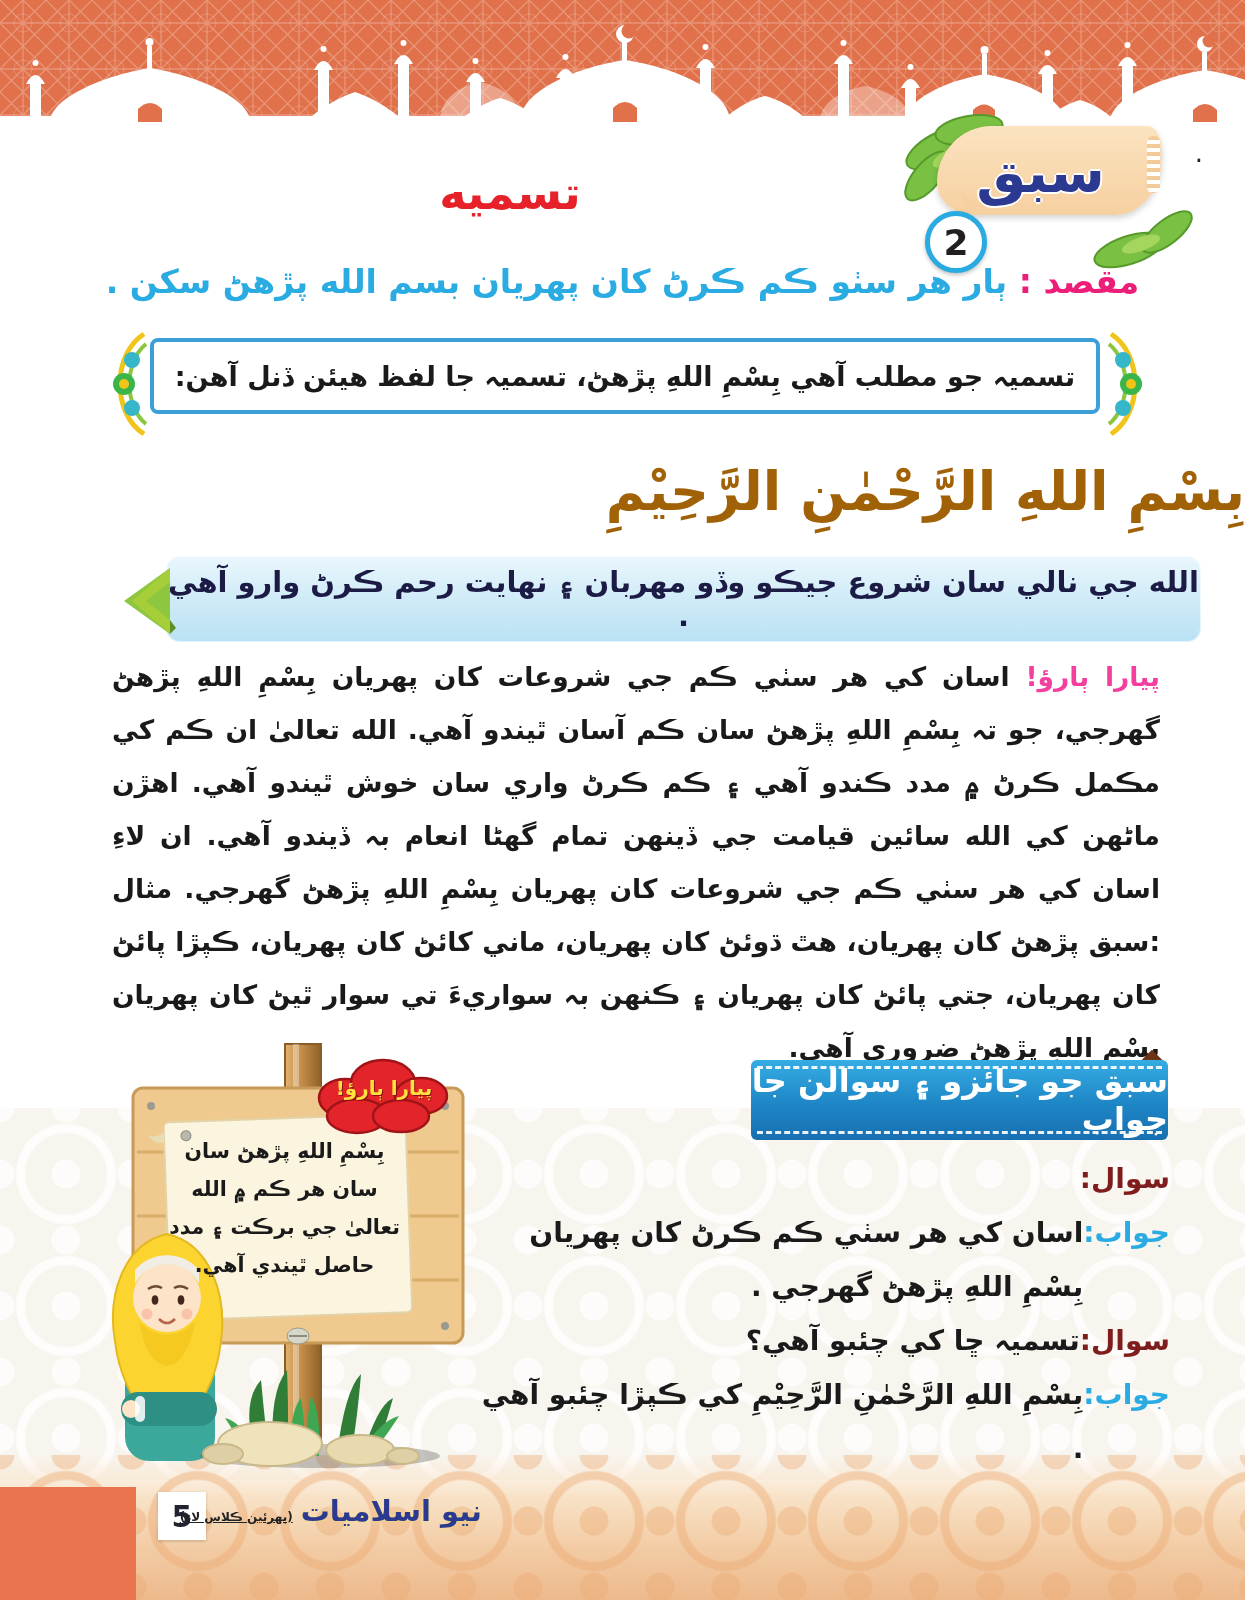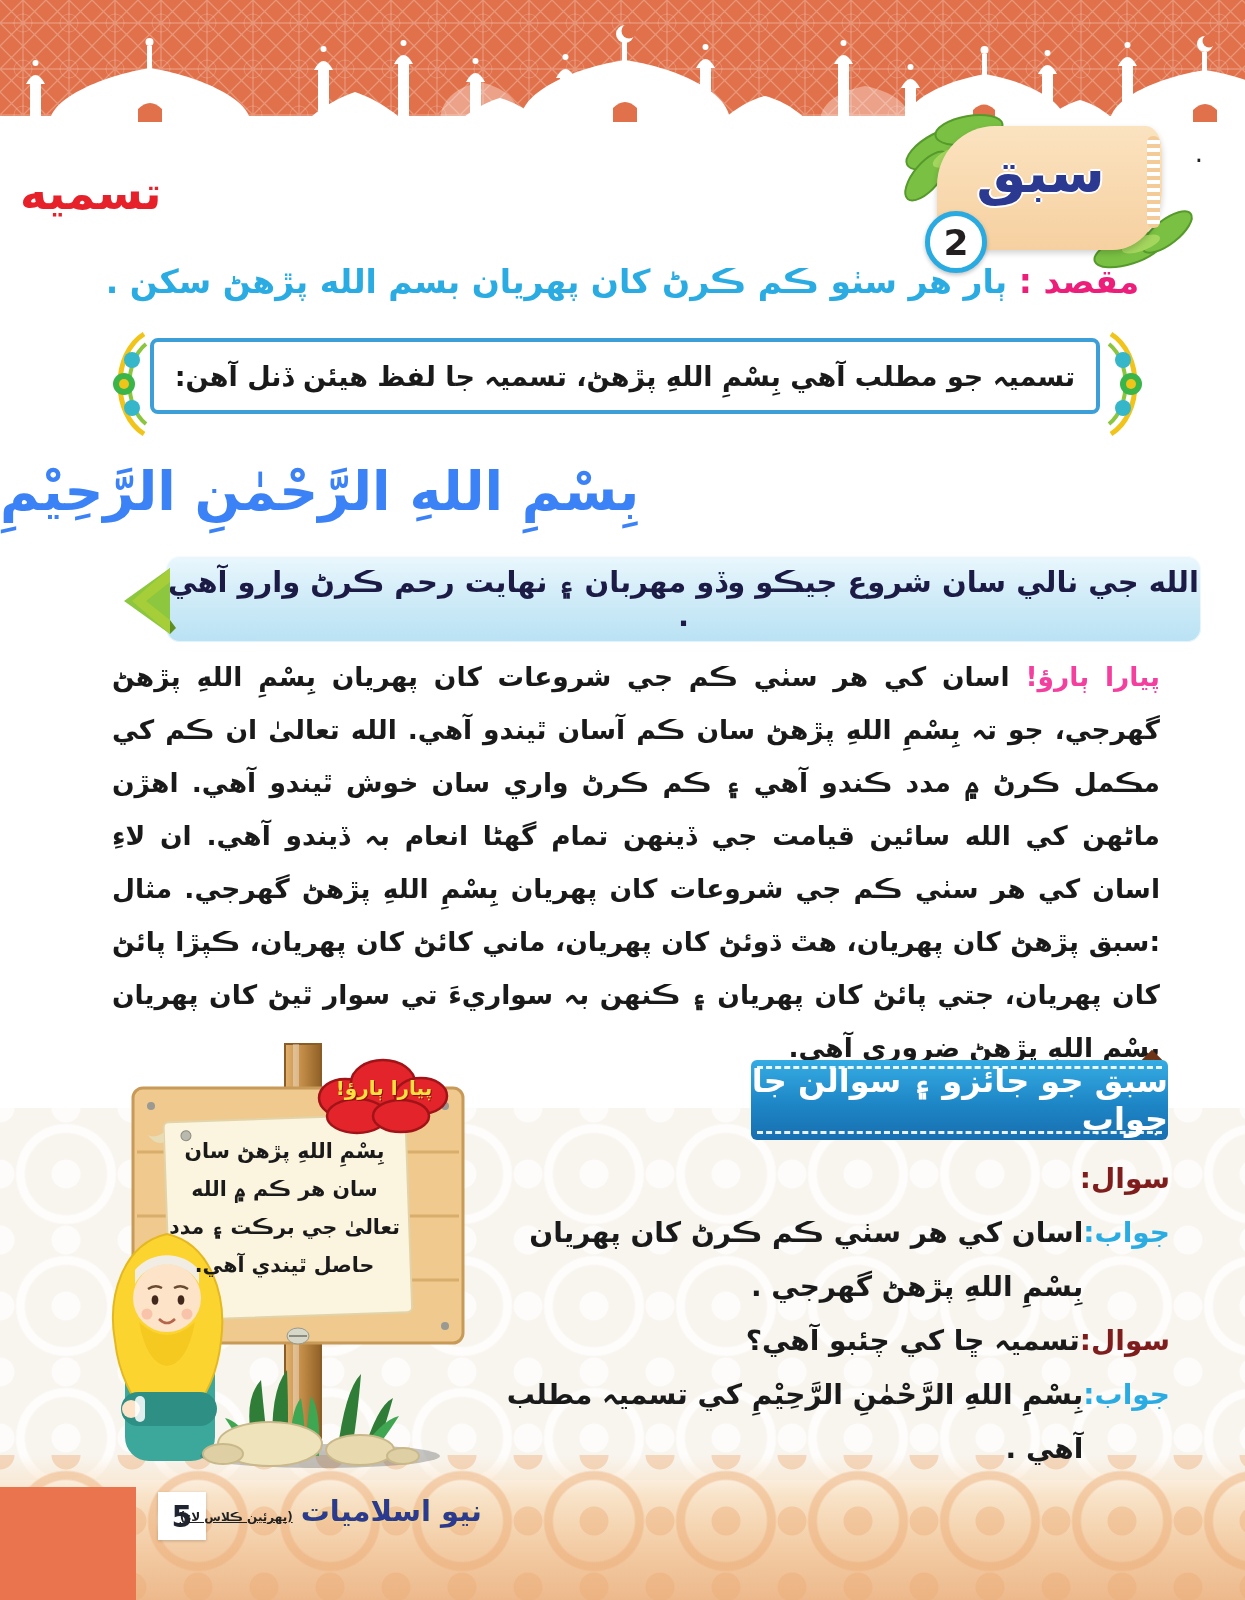--- a/index.html
+++ b/index.html
@@ -34,21 +34,21 @@
   }
 
   
   .top-banner { left:0; top:0; width:1245px; height:132px; }
   .top-banner svg { display:block; }
 
   
   .lesson-badge { right:58px; top:118px; width:280px; height:145px; }
   .badge-leaves { position:absolute; left:-28px; top:-14px; width:330px; height:180px; }
   .badge-blob {
-    position:absolute; left:30px; top:8px; width:225px; height:124px;
+    position:absolute; left:30px; top:8px; width:225px; height:89px;
     background:linear-gradient(180deg,#fbe3c0,#f6d0a0);
     border-radius:58px 16px 50px 40px / 60px 26px 60px 34px;
     box-shadow:0 3px 6px rgba(0,0,0,.18);
   }
   .badge-blob::after {
     content:""; position:absolute; left:14px; bottom:-16px;
     border:16px solid transparent; border-top-color:#f6d0a0;
     transform:rotate(28deg);
   }
   .badge-fringe {
@@ -64,41 +64,41 @@
   .badge-number {
     position:absolute; left:18px; bottom:-10px; width:62px; height:62px;
     background:#fff; border:5px solid #29abe2; border-radius:50%;
     display:flex; align-items:center; justify-content:center;
     font-size:36px; font-weight:bold; color:#231f20;
     box-shadow:0 2px 4px rgba(0,0,0,.25);
   }
   .stray-dot { right:42px; top:138px; font-size:26px; color:#222; }
 
   
-  .page-title { left:0; top:166px; width:1000px; text-align:left;
+  .page-title { left:0; top:166px; width:1000px; text-align:center;
     font-size:46px; font-weight:bold; color:#e62129;padding-left:20px; }
   .objective { left:0; top:262px; width:1245px; text-align:center;
     font-size:33px; font-weight:bold; color:#2aace3; }
   .objective .obj-label { color:#ec1e79; }
 
   
   .definition-box {
     left:150px; top:338px; width:950px; height:76px;
     background:#fff; border:4px solid #3d9fd8; border-radius:8px;
     display:flex; align-items:center; justify-content:center;
     font-size:27px; font-weight:bold; color:#1a1a1a; text-align:center;
     padding:0 18px;
   }
   .ornament { top:330px; width:46px; height:108px; }
   .ornament-left { left:102px; }
   .ornament-right { right:92px; transform:scaleX(-1); }
 
   
-  .bismillah { left:0; top:442px; width:1245px; text-align:left;
-    font-size:54px; font-weight:bold; color:#3b82f6; line-height:100px; }
+  .bismillah { left:0; top:442px; width:1245px; text-align:right;
+    font-size:54px; font-weight:bold; color:#a16207; line-height:100px; }
 
   
   .translation-box {
     left:130px; top:556px; width:1035px; height:86px;
     background:linear-gradient(180deg,#eaf7fd 0%,#cdeaf7 55%,#b9e2f4 100%);
     border-radius:14px;
     display:flex; align-items:center; justify-content:center;
     font-size:29px; font-weight:bold; color:#1b1b45; text-align:center;
     box-shadow:inset 0 0 0 1px rgba(255,255,255,.6);
     margin-left:36px;
@@ -406,21 +406,21 @@
     <div class="qa-item a">
       <span class="qa-label">جواب:</span>
       <span class="qa-text">اسان کي هر سٺي ڪم ڪرڻ کان پهريان بِسْمِ اللهِ پڙهڻ گهرجي .</span>
     </div>
     <div class="qa-item q">
       <span class="qa-label">سوال:</span>
       <span class="qa-text">تسميہ ڇا کي چئبو آهي؟</span>
     </div>
     <div class="qa-item a">
       <span class="qa-label">جواب:</span>
-      <span class="qa-text">بِسْمِ اللهِ الرَّحْمٰنِ الرَّحِيْمِ کي تسميہ مطلب آهي .</span>
+      <span class="qa-text">بِسْمِ اللهِ الرَّحْمٰنِ الرَّحِيْمِ کي ڪپڙا چئبو آهي .</span>
     </div>
   </div>
 
   <div class="abs footer-block"></div>
   <div class="abs page-number-box">5</div>
   <div class="abs footer-title">
     <span class="book-title">نيو اسلاميات</span>
     <span class="book-subtitle">(پهرئين ڪلاس لاءِ)</span>
   </div>
 

